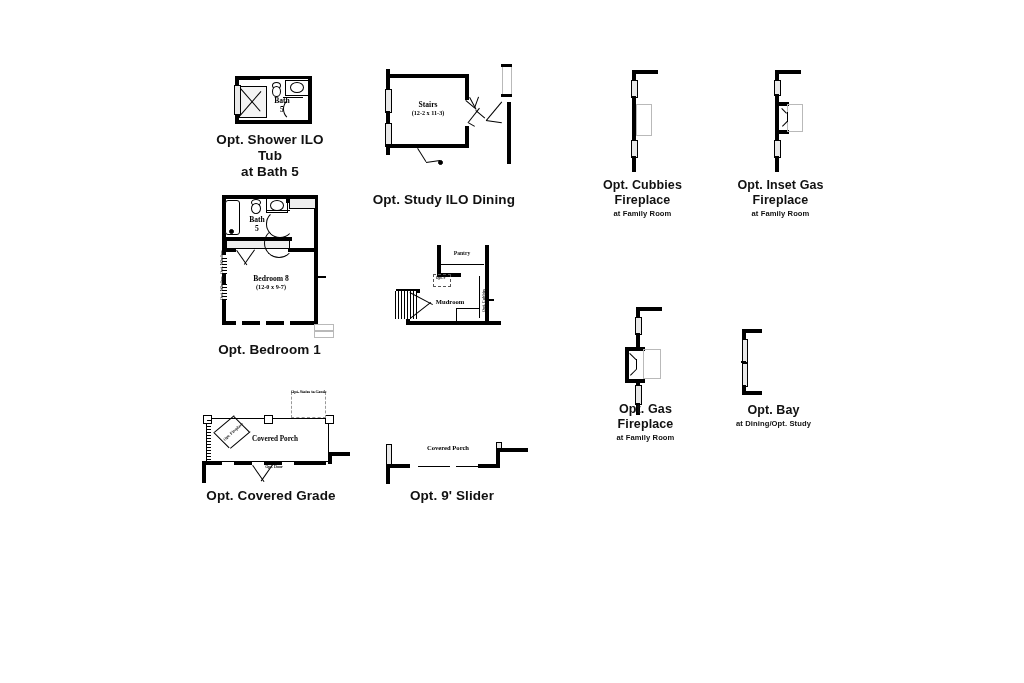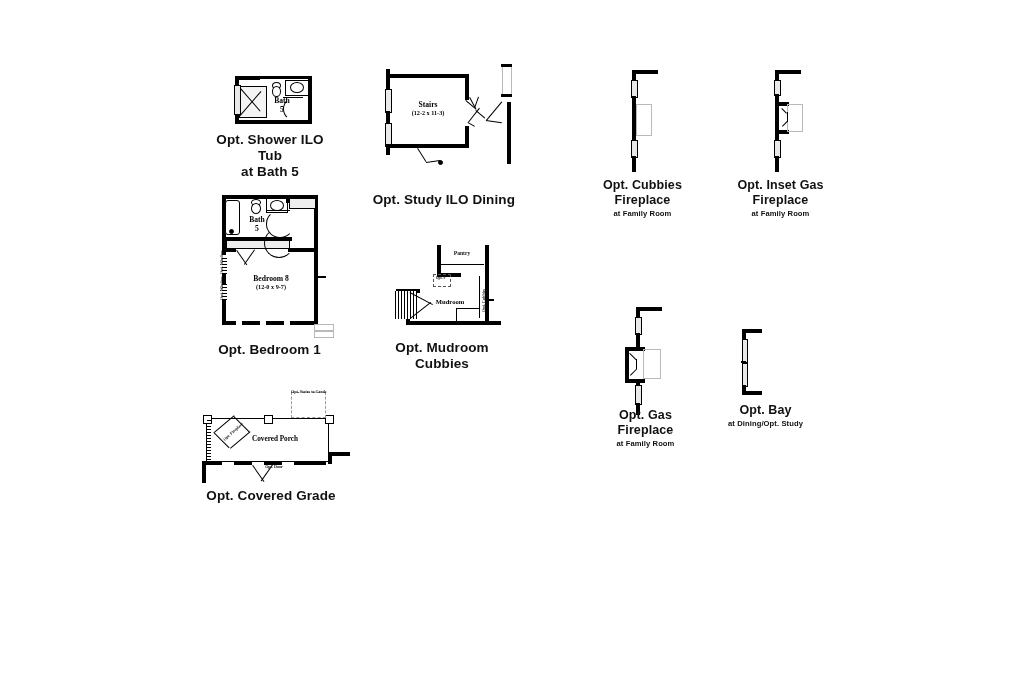--- a/index.html
+++ b/index.html
@@ -274,61 +274,58 @@
 
       <div class="thin thin-v" style="left:101px;top:34px;height:42px;"></div>
       <div class="thin thin-h" style="left:78px;top:66px;width:24px;"></div>
       <div class="thin thin-v" style="left:78px;top:66px;height:13px;"></div>
       <div class="vtiny" style="left:104px;top:70px;"><span>Opt. Cubbies</span></div>
       <div class="room-lbl" style="left:48px;top:56px;width:48px;font-size:6.6px;"><span>Mudroom</span></div>
 
       <div class="w wall-h" style="left:107px;top:79px;width:16px;"></div>
       <div class="w wall-h" style="left:107px;top:57px;width:9px;height:2px;"></div>
     </div>
-    <div class="cap lg" style="left:-6px;top:98px;">
-      <span>Opt. Mudroom Cubbies</span>
-    </div>
   </div>
 
   <div class="opt" style="left:598px;top:305px;width:95px;height:175px;">
     <div class="plan" style="width:95px;height:115px;">
       <div class="w wall-h" style="left:38px;top:2px;width:26px;"></div>
       <div class="w wall-v" style="left:38px;top:2px;height:10px;"></div>
       <div class="win" style="left:37px;top:12px;width:5px;height:16px;"></div>
       <div class="w wall-v" style="left:38px;top:28px;height:14px;"></div>
 
       <div class="w wall-h" style="left:27px;top:42px;width:20px;"></div>
       <div class="w wall-v" style="left:27px;top:42px;height:36px;"></div>
       <div class="w wall-h" style="left:27px;top:74px;width:20px;"></div>
       <div class="grey" style="left:45px;top:44px;width:16px;height:28px;"></div>
       <div class="thin" style="left:32px;top:48px;width:9px;height:1px;transform-origin:0 0;transform:rotate(45deg);"></div>
       <div class="thin thin-v" style="left:38px;top:54px;height:10px;"></div>
       <div class="thin" style="left:32px;top:70px;width:9px;height:1px;transform-origin:0 0;transform:rotate(-45deg);"></div>
       <div class="w wall-v" style="left:38px;top:74px;height:6px;"></div>
       <div class="win" style="left:37px;top:80px;width:5px;height:18px;"></div>
       <div class="w wall-v" style="left:38px;top:98px;height:12px;"></div>
     </div>
-    <div class="cap md" style="left:0;top:103px;text-align:center;">
+    <div class="cap md" style="left:0;top:97px;text-align:center;">
       <span>Opt. Gas</span><br>
       <span>Fireplace</span>
       <span class="sub">at Family Room</span>
     </div>
   </div>
 
   <div class="opt" style="left:705px;top:325px;width:105px;height:110px;">
     <div class="plan" style="width:105px;height:78px;">
       <div class="w wall-h" style="left:37px;top:4px;width:20px;"></div>
       <div class="w wall-v" style="left:37px;top:4px;height:10px;"></div>
       <div class="win" style="left:37px;top:14px;width:4px;height:22px;"></div>
       <div class="w wall-h" style="left:36px;top:36px;width:5px;height:2px;"></div>
       <div class="win" style="left:37px;top:38px;width:4px;height:22px;"></div>
       <div class="w wall-v" style="left:37px;top:60px;height:10px;"></div>
       <div class="w wall-h" style="left:37px;top:66px;width:20px;"></div>
     </div>
-    <div class="cap md" style="left:8px;top:78px;">
+    <div class="cap md" style="left:16px;top:78px;">
       <span>Opt. Bay</span>
       <span class="sub">at Dining/Opt. Study</span>
     </div>
   </div>
 
   <div class="opt" style="left:188px;top:388px;width:170px;height:125px;">
     <div class="plan" style="width:170px;height:95px;">
 
       <div class="thin thin-h" style="left:18px;top:30px;width:124px;"></div>
       <div class="thin thin-v" style="left:18px;top:30px;height:44px;"></div>
@@ -361,15 +358,33 @@
       <div class="thin" style="left:65px;top:77px;width:20px;height:1px;transform-origin:0 0;transform:rotate(55deg);"></div>
       <div class="thin" style="left:85px;top:77px;width:20px;height:1px;transform-origin:0 0;transform:rotate(125deg);"></div>
       <div class="tiny" style="left:70px;top:76px;width:32px;"><span>Opt. Door</span></div>
       <div class="room-lbl" style="left:52px;top:47px;width:70px;font-size:7.2px;"><span>Covered Porch</span></div>
     </div>
     <div class="cap lg" style="left:-2px;top:100px;">
       <span>Opt. Covered Grade</span>
     </div>
   </div>
 
+  <div class="opt" style="left:378px;top:438px;width:160px;height:75px;">
+    <div class="plan" style="width:160px;height:48px;">
+      <div class="win" style="left:8px;top:6px;width:4px;height:20px;"></div>
+      <div class="w wall-v" style="left:8px;top:26px;height:20px;"></div>
+      <div class="w wall-h" style="left:8px;top:26px;width:24px;"></div>
+
+      <div class="thin thin-h" style="left:40px;top:28px;width:32px;"></div>
+      <div class="thin thin-h" style="left:78px;top:28px;width:22px;"></div>
+      <div class="w wall-h" style="left:100px;top:26px;width:22px;"></div>
+      <div class="w wall-v" style="left:118px;top:10px;height:18px;"></div>
+      <div class="win" style="left:118px;top:4px;width:4px;height:8px;"></div>
+      <div class="w wall-h" style="left:118px;top:10px;width:32px;"></div>
+      <div class="room-lbl" style="left:34px;top:6px;width:72px;font-size:6.6px;"><span>Covered Porch</span></div>
+    </div>
+    <div class="cap lg" style="left:-6px;top:50px;">
+      <span>Opt. 9' Slider</span>
+    </div>
+  </div>
 
 
 </div>
 
 </body></html>

